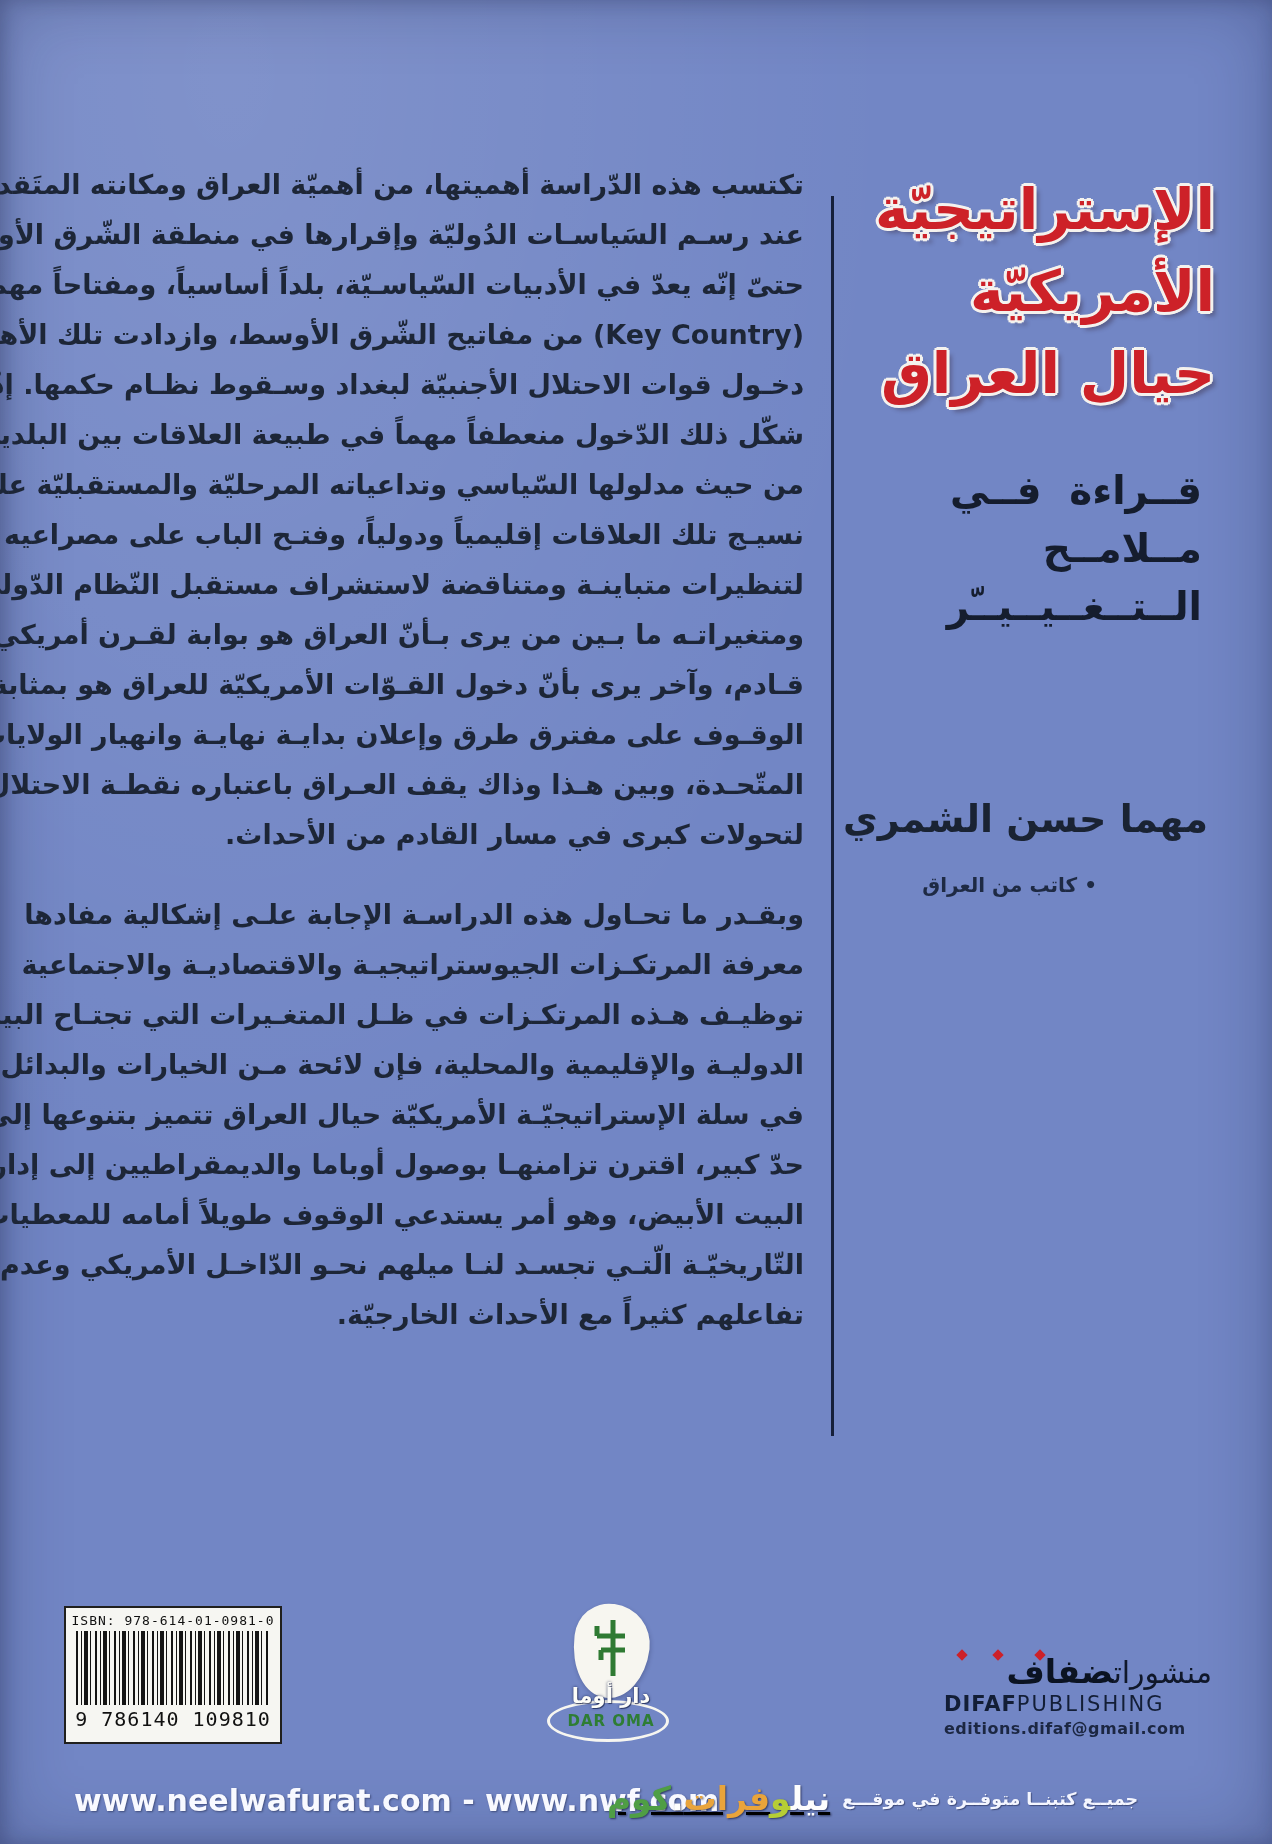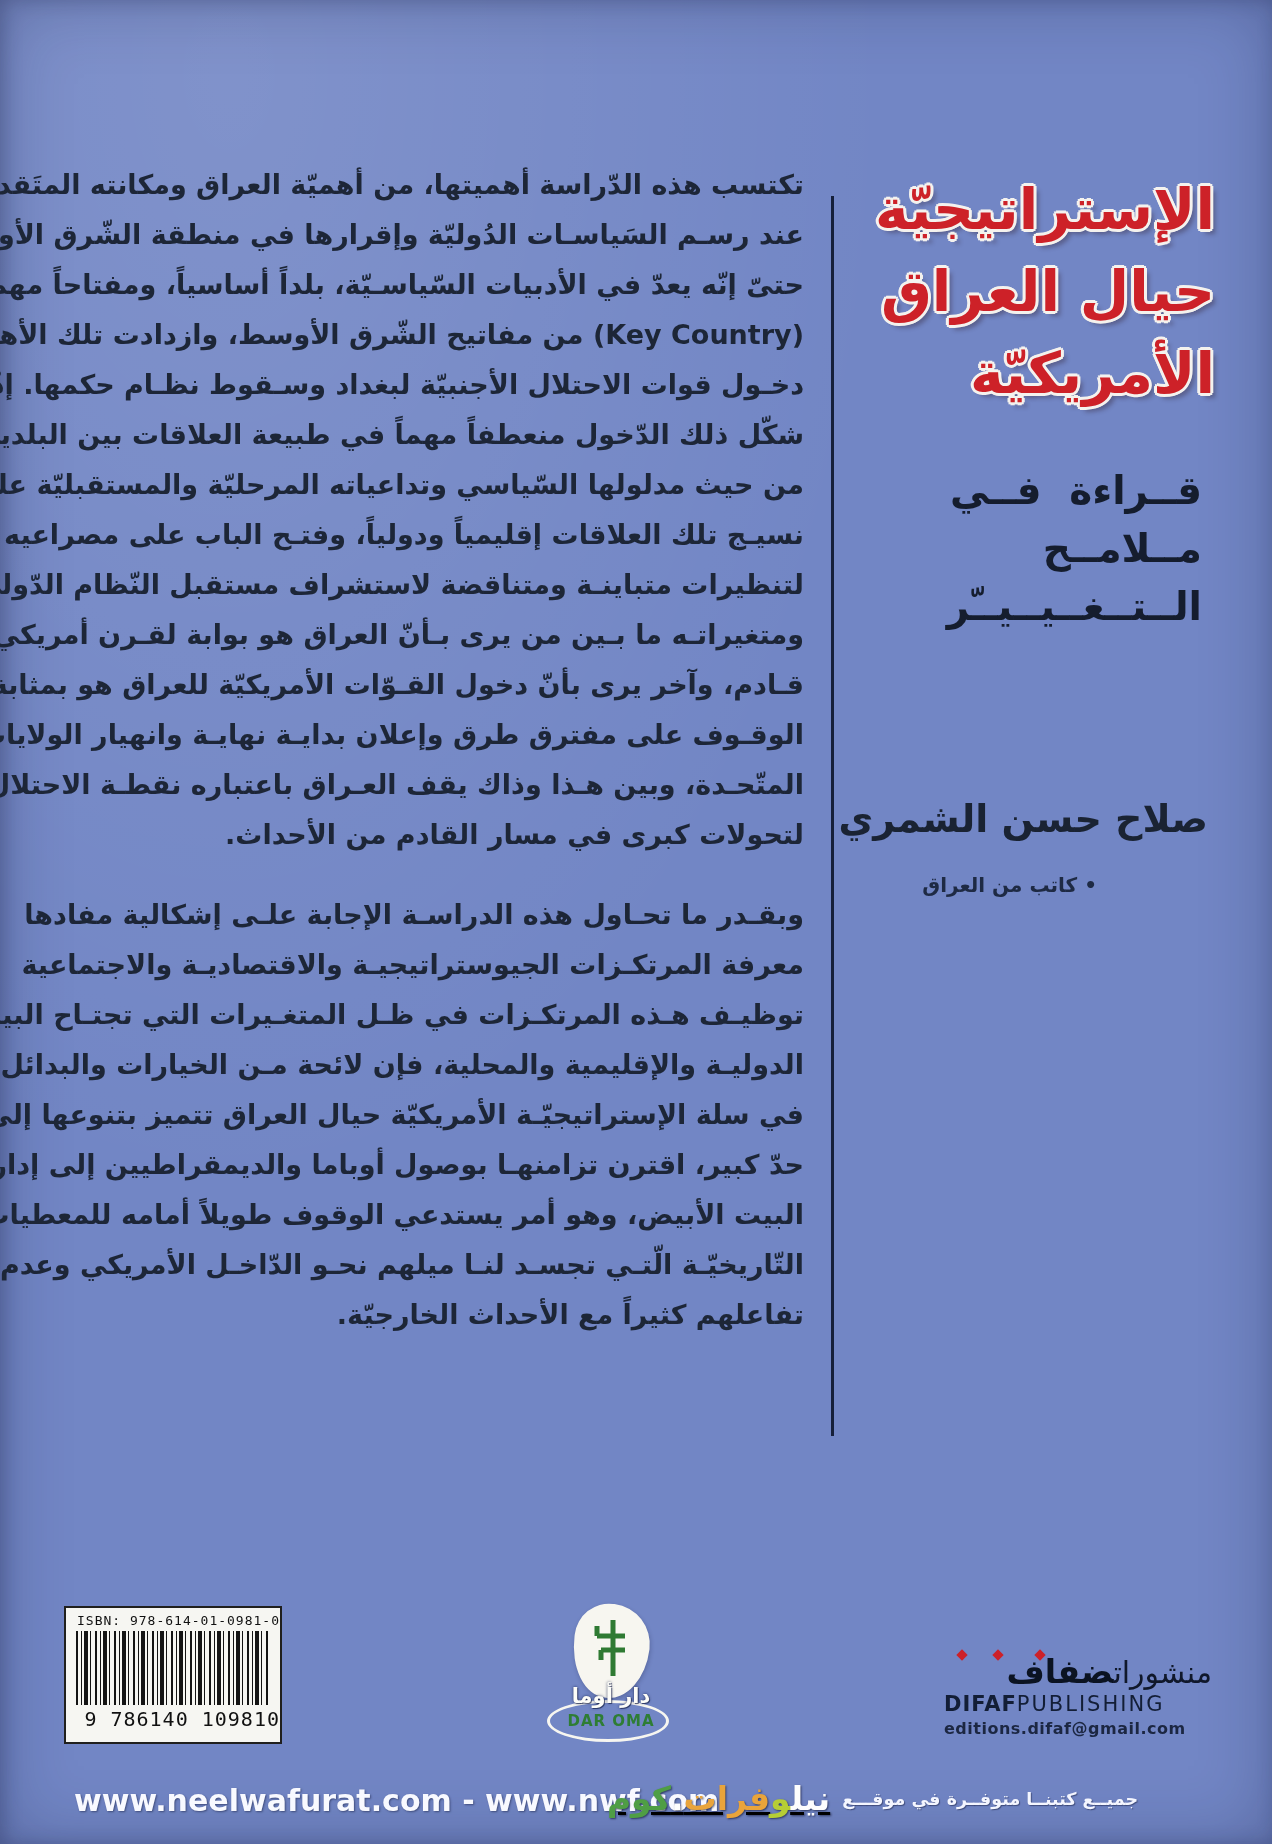--- a/index.html
+++ b/index.html
@@ -58,21 +58,21 @@
   }
   .author-note{
     position:absolute;right:175px;top:873px;
     direction:rtl;text-align:right;
     font-size:20px;font-weight:700;color:#1e2a44;
   }
   
   .barcode{
     position:absolute;left:64px;top:1606px;width:218px;height:138px;
     background:#f6f6f2;border:2px solid #20201e;
-    box-sizing:border-box;text-align:right;
+    box-sizing:border-box;text-align:center;
   }
   .isbn-label{
     margin-top:5px;
     font-family:"DejaVu Sans Mono", monospace;
     font-size:13px;letter-spacing:1px;color:#111;white-space:nowrap;
   }
   .bars{
     height:74px;margin:3px 10px 0 10px;
     background:repeating-linear-gradient(90deg,
       #141414 0 2px, transparent 2px 5px,
@@ -188,31 +188,31 @@
         <div class="para-line">البيت الأبيض، وهو أمر يستدعي الوقوف طويلاً أمامه للمعطيات</div>
         <div class="para-line">التّاريخيّـة الّتـي تجسـد لنـا ميلهم نحـو الدّاخـل الأمريكي وعدم</div>
         <div class="para-line last">تفاعلهم كثيراً مع الأحداث الخارجيّة.</div>
       </div>
   </div>
 
   <div class="divider"></div>
 
   <div class="title">
       <div class="title-line">الإستراتيجيّة</div>
+      <div class="title-line">الأمريكيّة</div>
       <div class="title-line last">حيال العراق</div>
-      <div class="title-line">الأمريكيّة</div>
     </div>
 
   <div class="subtitle">
       <div class="subtitle-line">قــراءة فــي</div>
       <div class="subtitle-line">مــلامــح</div>
       <div class="subtitle-line last">الــتــغــيــيــّر</div>
     </div>
 
-  <div class="author">صلاح حسن الشمري</div>
+  <div class="author">مهما حسن الشمري</div>
   <div class="author-note">• كاتب من العراق</div>
 
   <div class="barcode">
     <div class="isbn-label">ISBN: 978-614-01-0981-0</div>
     <div class="bars"></div>
     <div class="barcode-number">9 786140 109810</div>
   </div>
 
   <div class="daroma">
     <div class="daroma-blob"></div>

